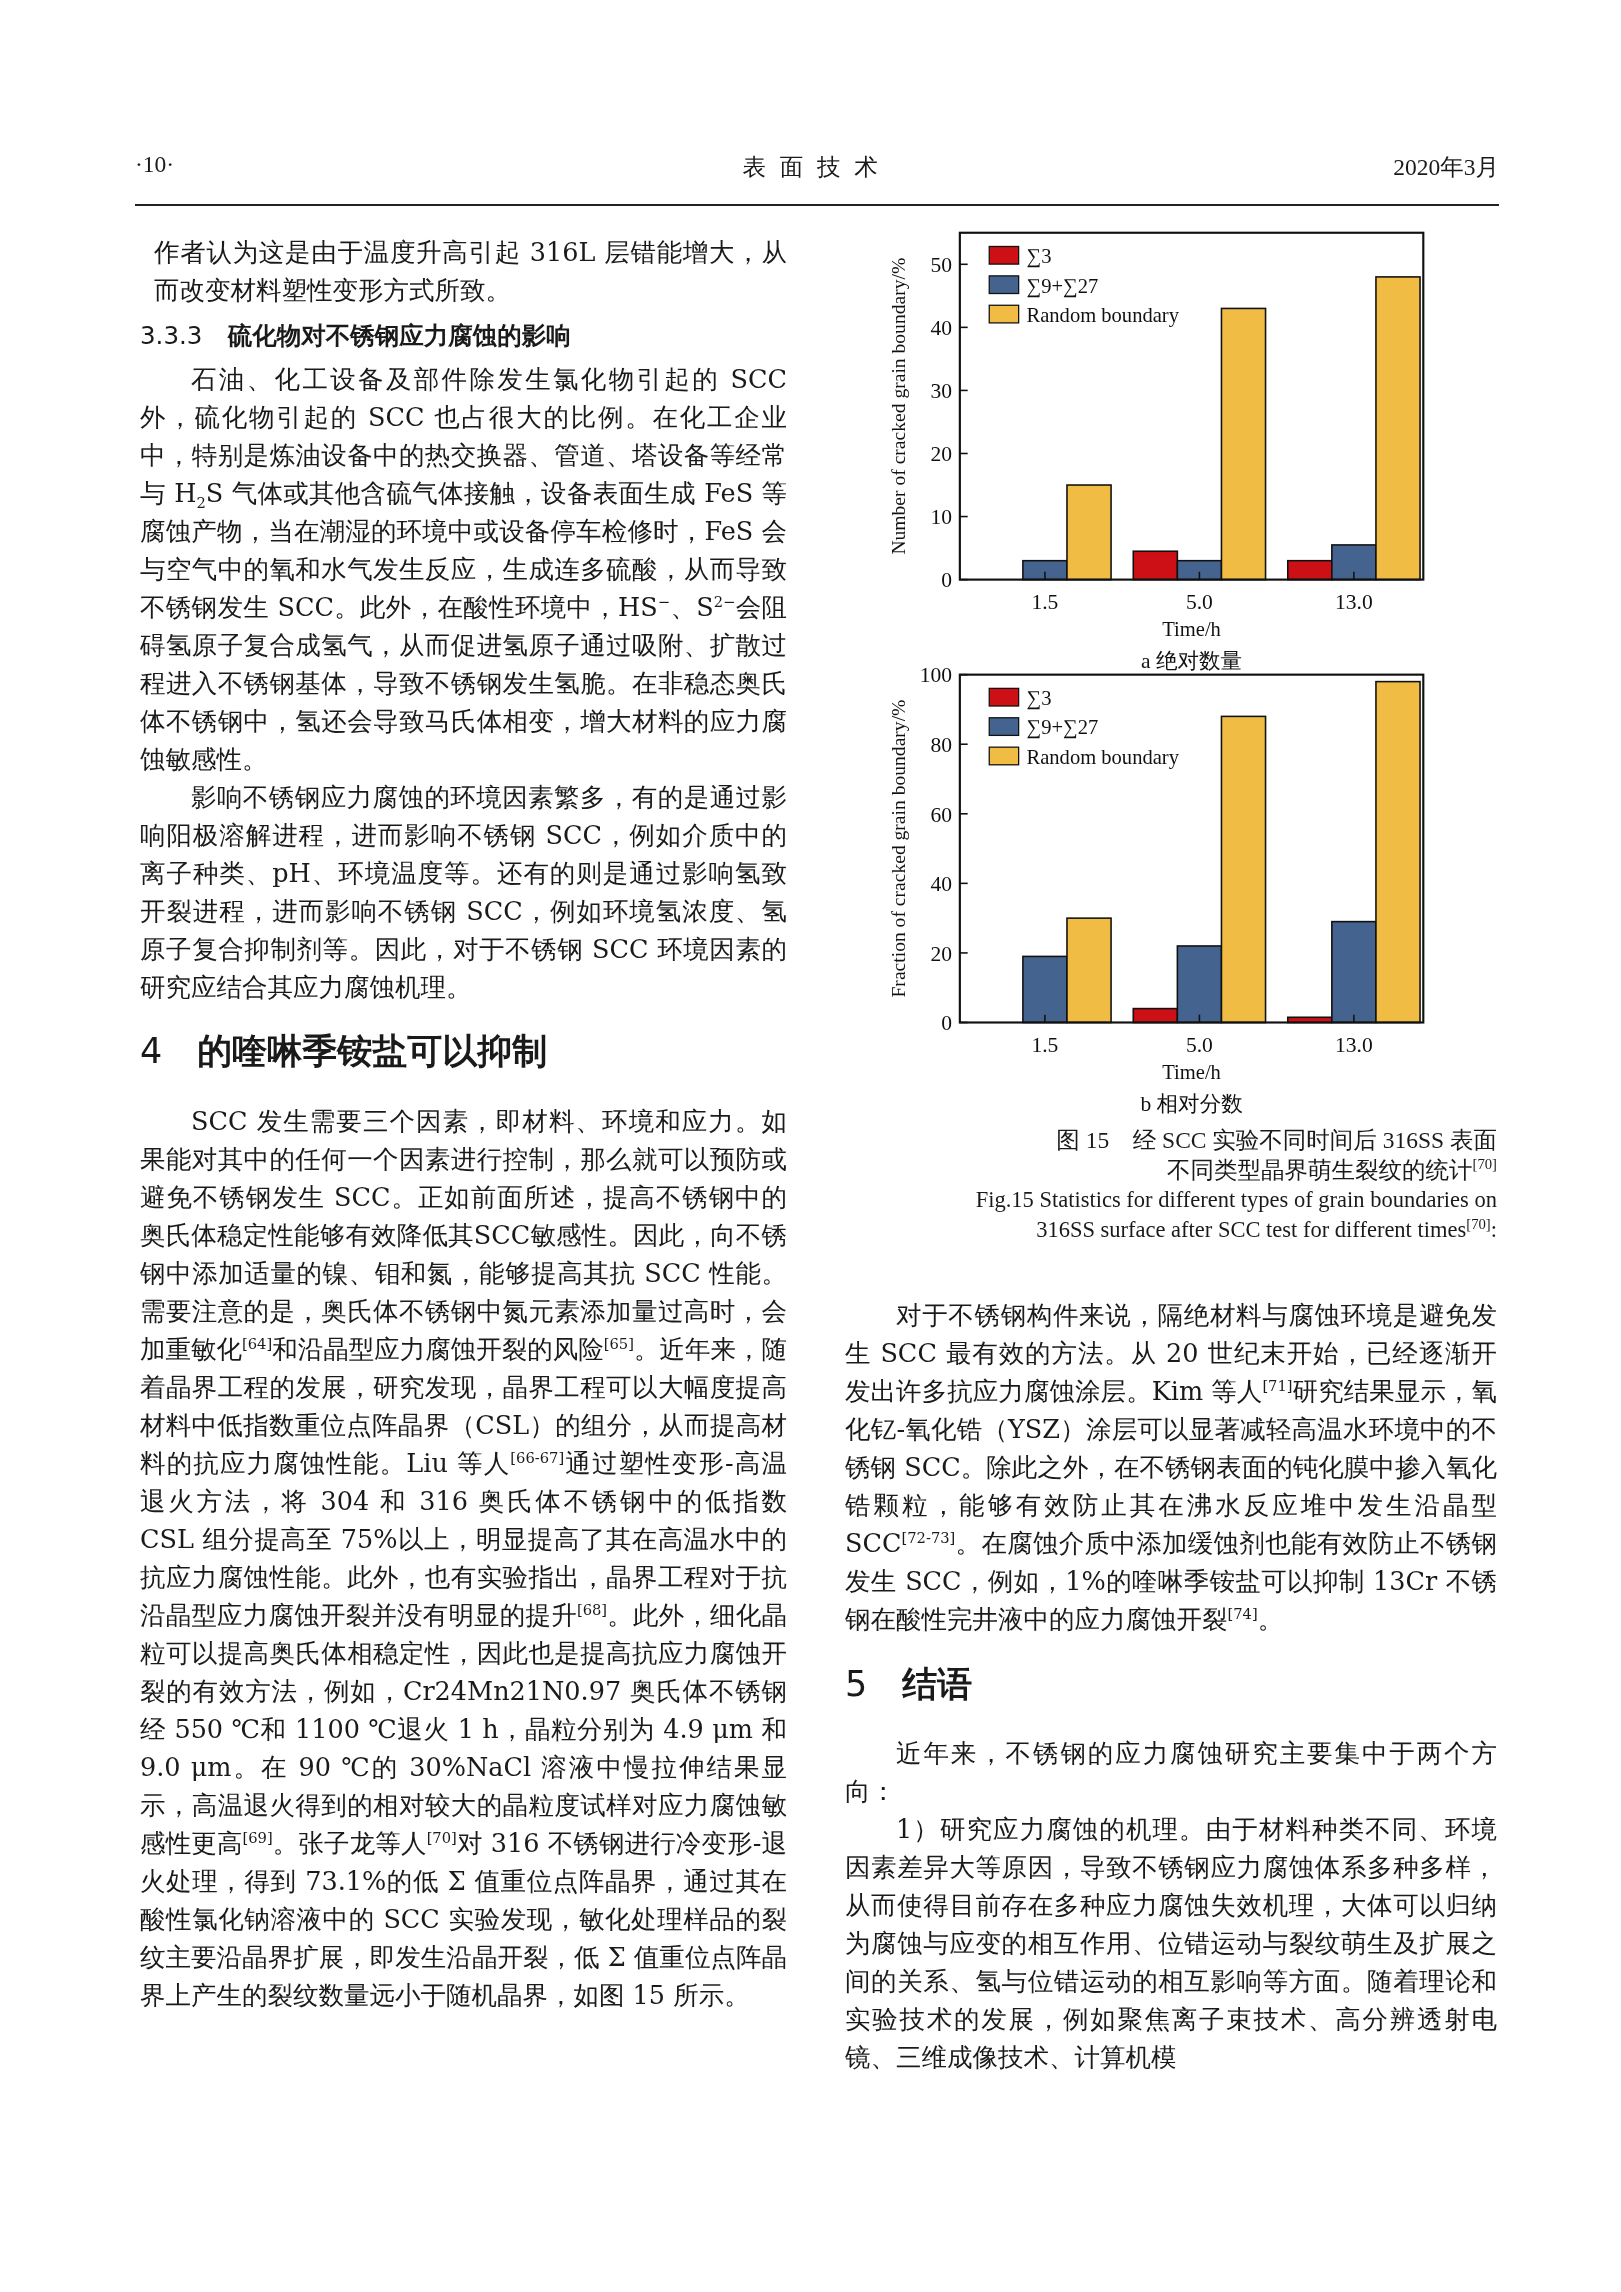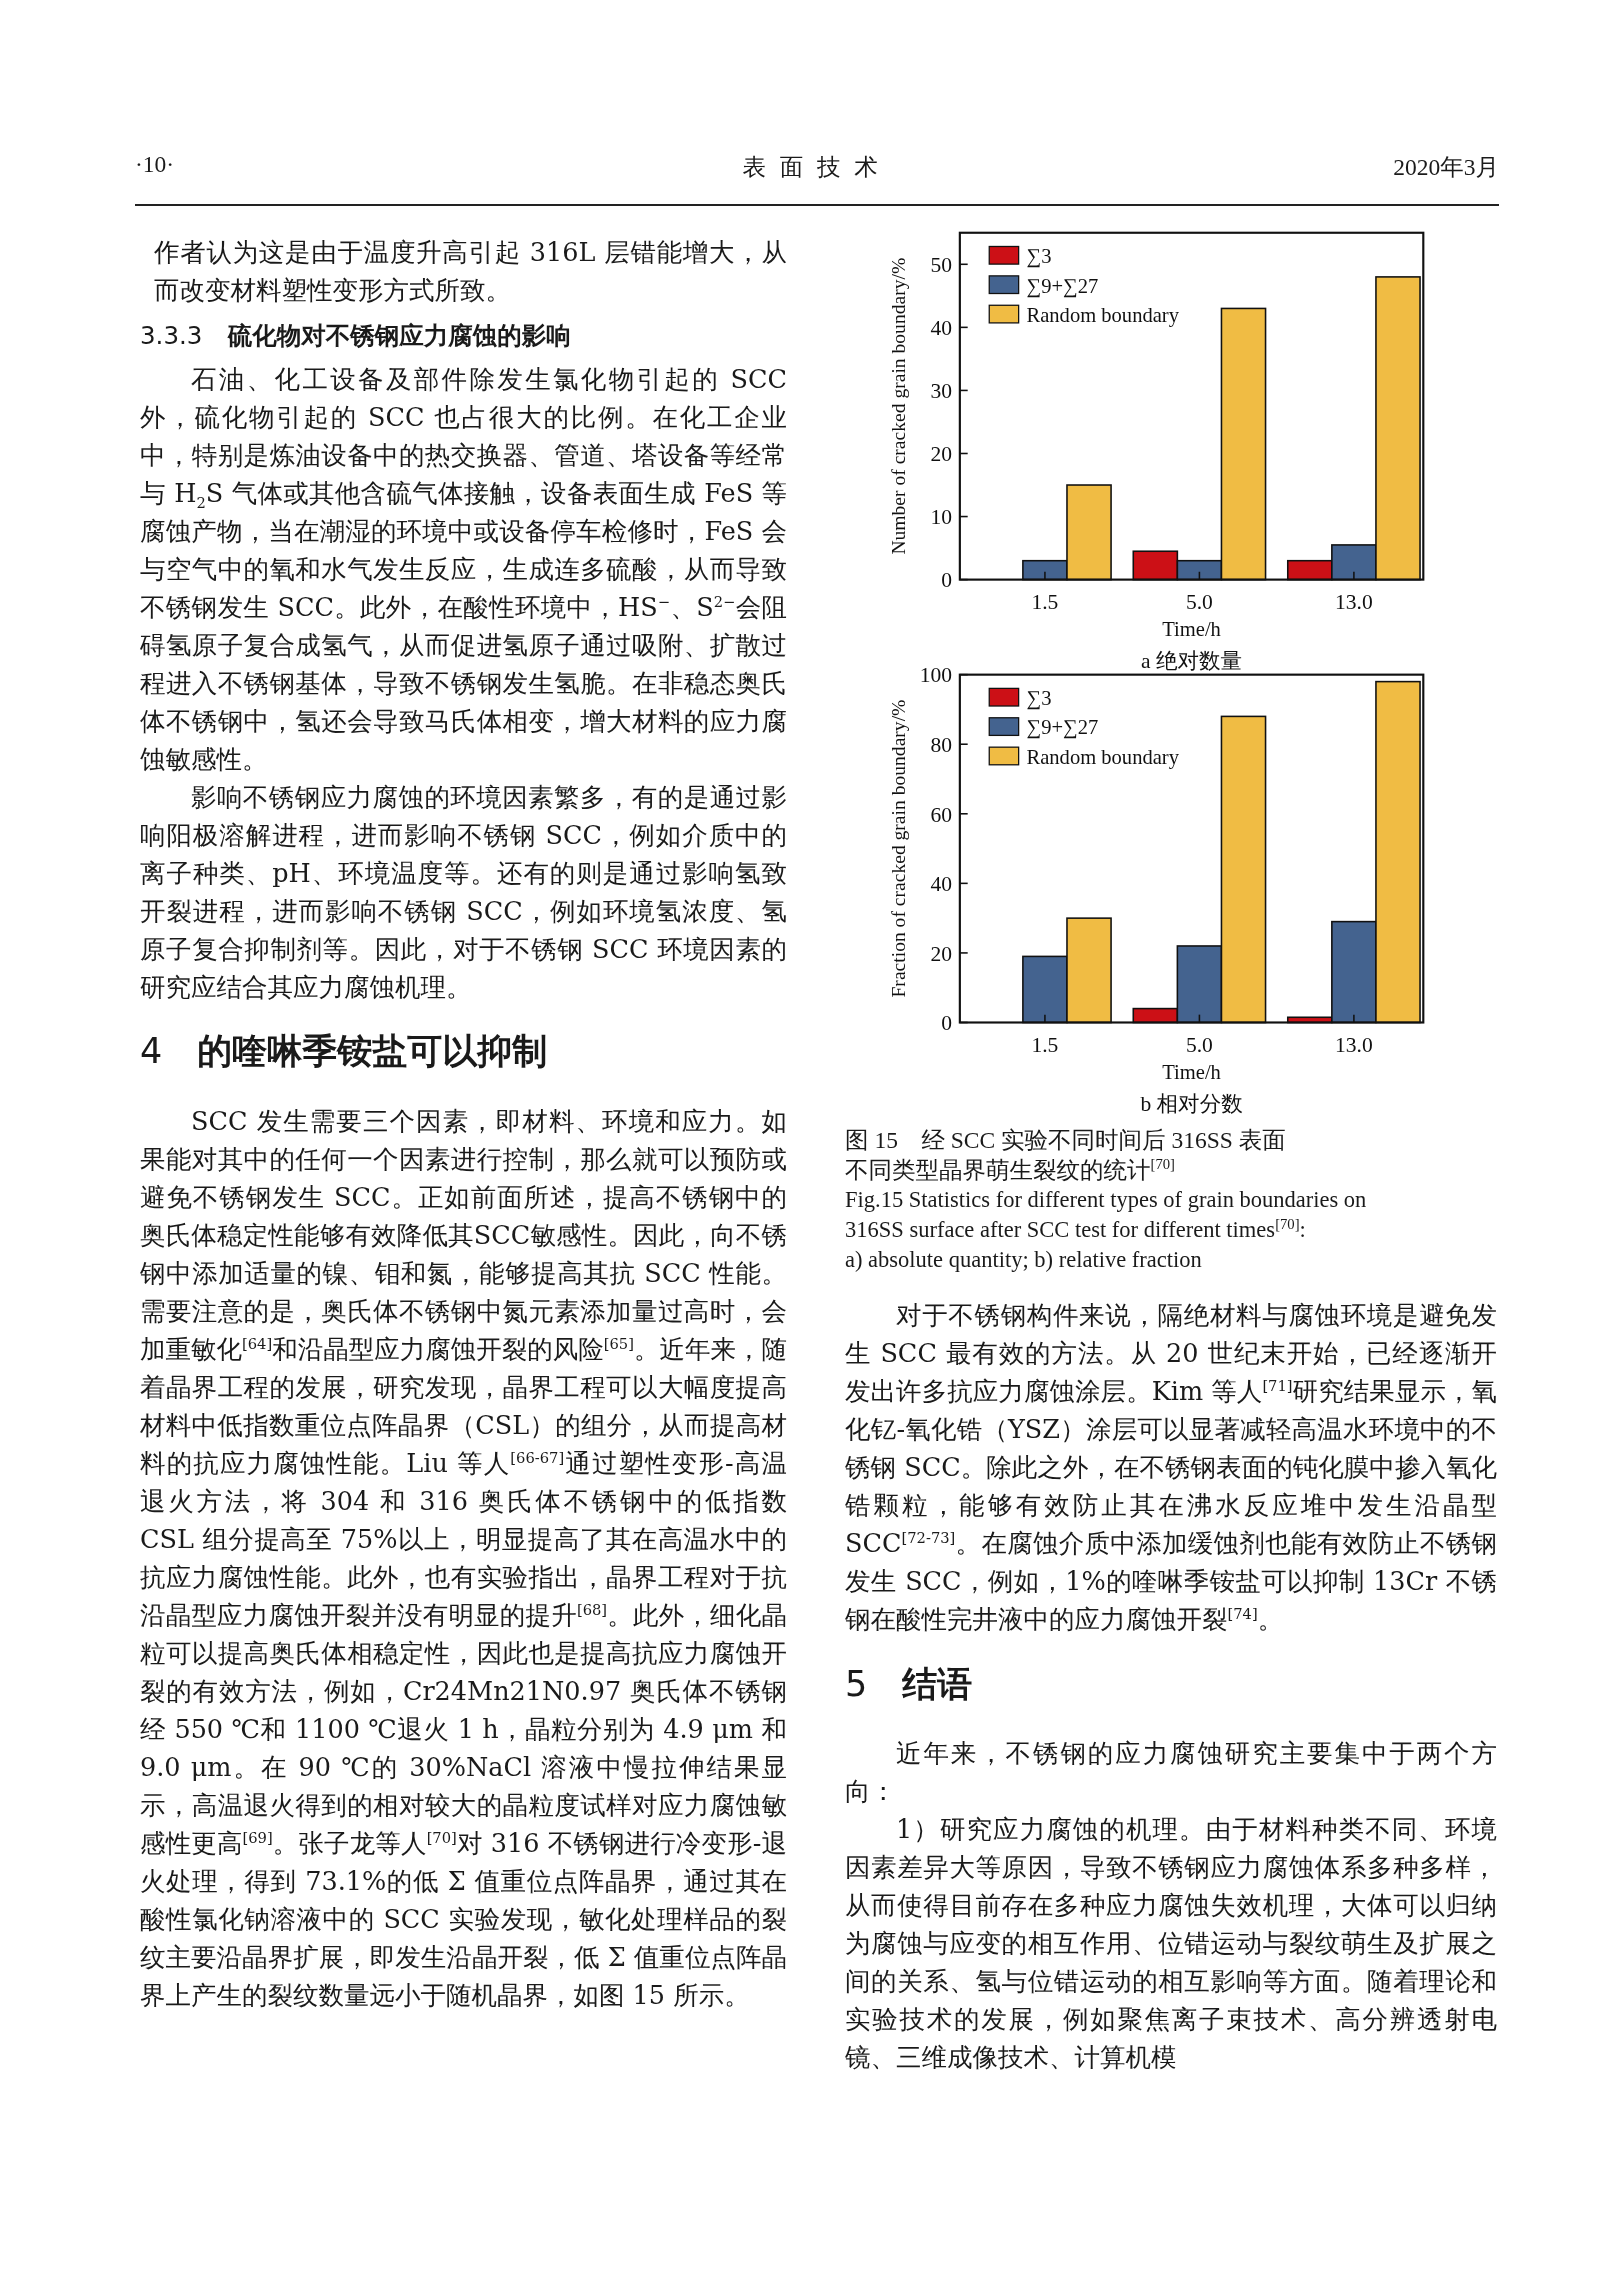--- a/index.html
+++ b/index.html
@@ -19,21 +19,21 @@
   .col p.noindent { text-indent:0;margin-left:14px; }
   .h3 { font-family:"DejaVu Sans", "Liberation Sans", sans-serif; font-size:24.5px; font-weight:bold; margin:7.8px 0 5.9px 0; line-height:37px; }
   .h3 .num { font-weight:normal; margin-right:25.5px; }
   .h2 { font-family:"DejaVu Sans", "Liberation Sans", sans-serif; font-size:35px; font-weight:bold; line-height:49px; margin:21.6px 0 25.5px 0; }
   .h2 .num { font-weight:normal; margin-right:35px; }
   sup { font-size:14.7px; line-height:0; }
   sub { font-size:14.7px; line-height:0; }
 
   .fig { position:absolute; left:845px; top:221px; width:652px; height:1068px; }
   .fig svg { position:absolute; left:0; top:0; }
-  .caption { position:absolute; left:845px; top:1125px; width:652px; text-align:left;
+  .caption { position:absolute; left:845px; top:1125px; width:652px; text-align:right;
              font-family:"Liberation Serif", serif; font-size:22.5px; line-height:30px; }
   .caption .cn { font-size:23.5px; }
   .chart-text { font-family:"Liberation Serif", serif; }
 </style>
 </head>
 <body>
 
 <div class="header">
   <span class="pg">·10·</span>
   <span class="jt">表面技术</span>
@@ -129,21 +129,20 @@
       <rect x="147" y="537" width="30" height="18" fill="#F0BC44" stroke="#111" stroke-width="1.3"></rect>
       <text x="185" y="554" font-size="21" class="chart-text" fill="#111">Random boundary</text>
     </svg>
 </div>
 
 <div class="caption">
   <div class="cn">图 15　经 SCC 实验不同时间后 316SS 表面</div>
   <div class="cn"><span>不同类型晶界萌生裂纹的统计</span><sup>[70]</sup></div>
   <div>Fig.15 Statistics for different types of grain boundaries on</div>
   <div><span>316SS surface after SCC test for different times</span><sup>[70]</sup><span>:</span></div>
-  <div>a) absolute quantity; b) relative fraction</div>
 </div>
 
 <div class="col right" style="top:1296px;">
   <p><span>对于不锈钢构件来说，隔绝材料与腐蚀环境是避免发生 SCC 最有效的方法。从 20 世纪末开始，已经逐渐开发出许多抗应力腐蚀涂层。Kim 等人</span><sup>[71]</sup><span>研究结果显示，氧化钇-氧化锆（YSZ）涂层可以显著减轻高温水环境中的不锈钢 SCC。除此之外，在不锈钢表面的钝化膜中掺入氧化锆颗粒，能够有效防止其在沸水反应堆中发生沿晶型 SCC</span><sup>[72-73]</sup><span>。在腐蚀介质中添加缓蚀剂也能有效防止不锈钢发生 SCC，例如，1%的喹啉季铵盐可以抑制 13Cr 不锈钢在酸性完井液中的应力腐蚀开裂</span><sup>[74]</sup><span>。</span></p>
   <div class="h2" style="">
     <span class="num">5</span><span>结语</span>
   </div>
   <p>近年来，不锈钢的应力腐蚀研究主要集中于两个方向：</p>
   <p>1）研究应力腐蚀的机理。由于材料种类不同、环境因素差异大等原因，导致不锈钢应力腐蚀体系多种多样，从而使得目前存在多种应力腐蚀失效机理，大体可以归纳为腐蚀与应变的相互作用、位错运动与裂纹萌生及扩展之间的关系、氢与位错运动的相互影响等方面。随着理论和实验技术的发展，例如聚焦离子束技术、高分辨透射电镜、三维成像技术、计算机模</p>
 </div>

